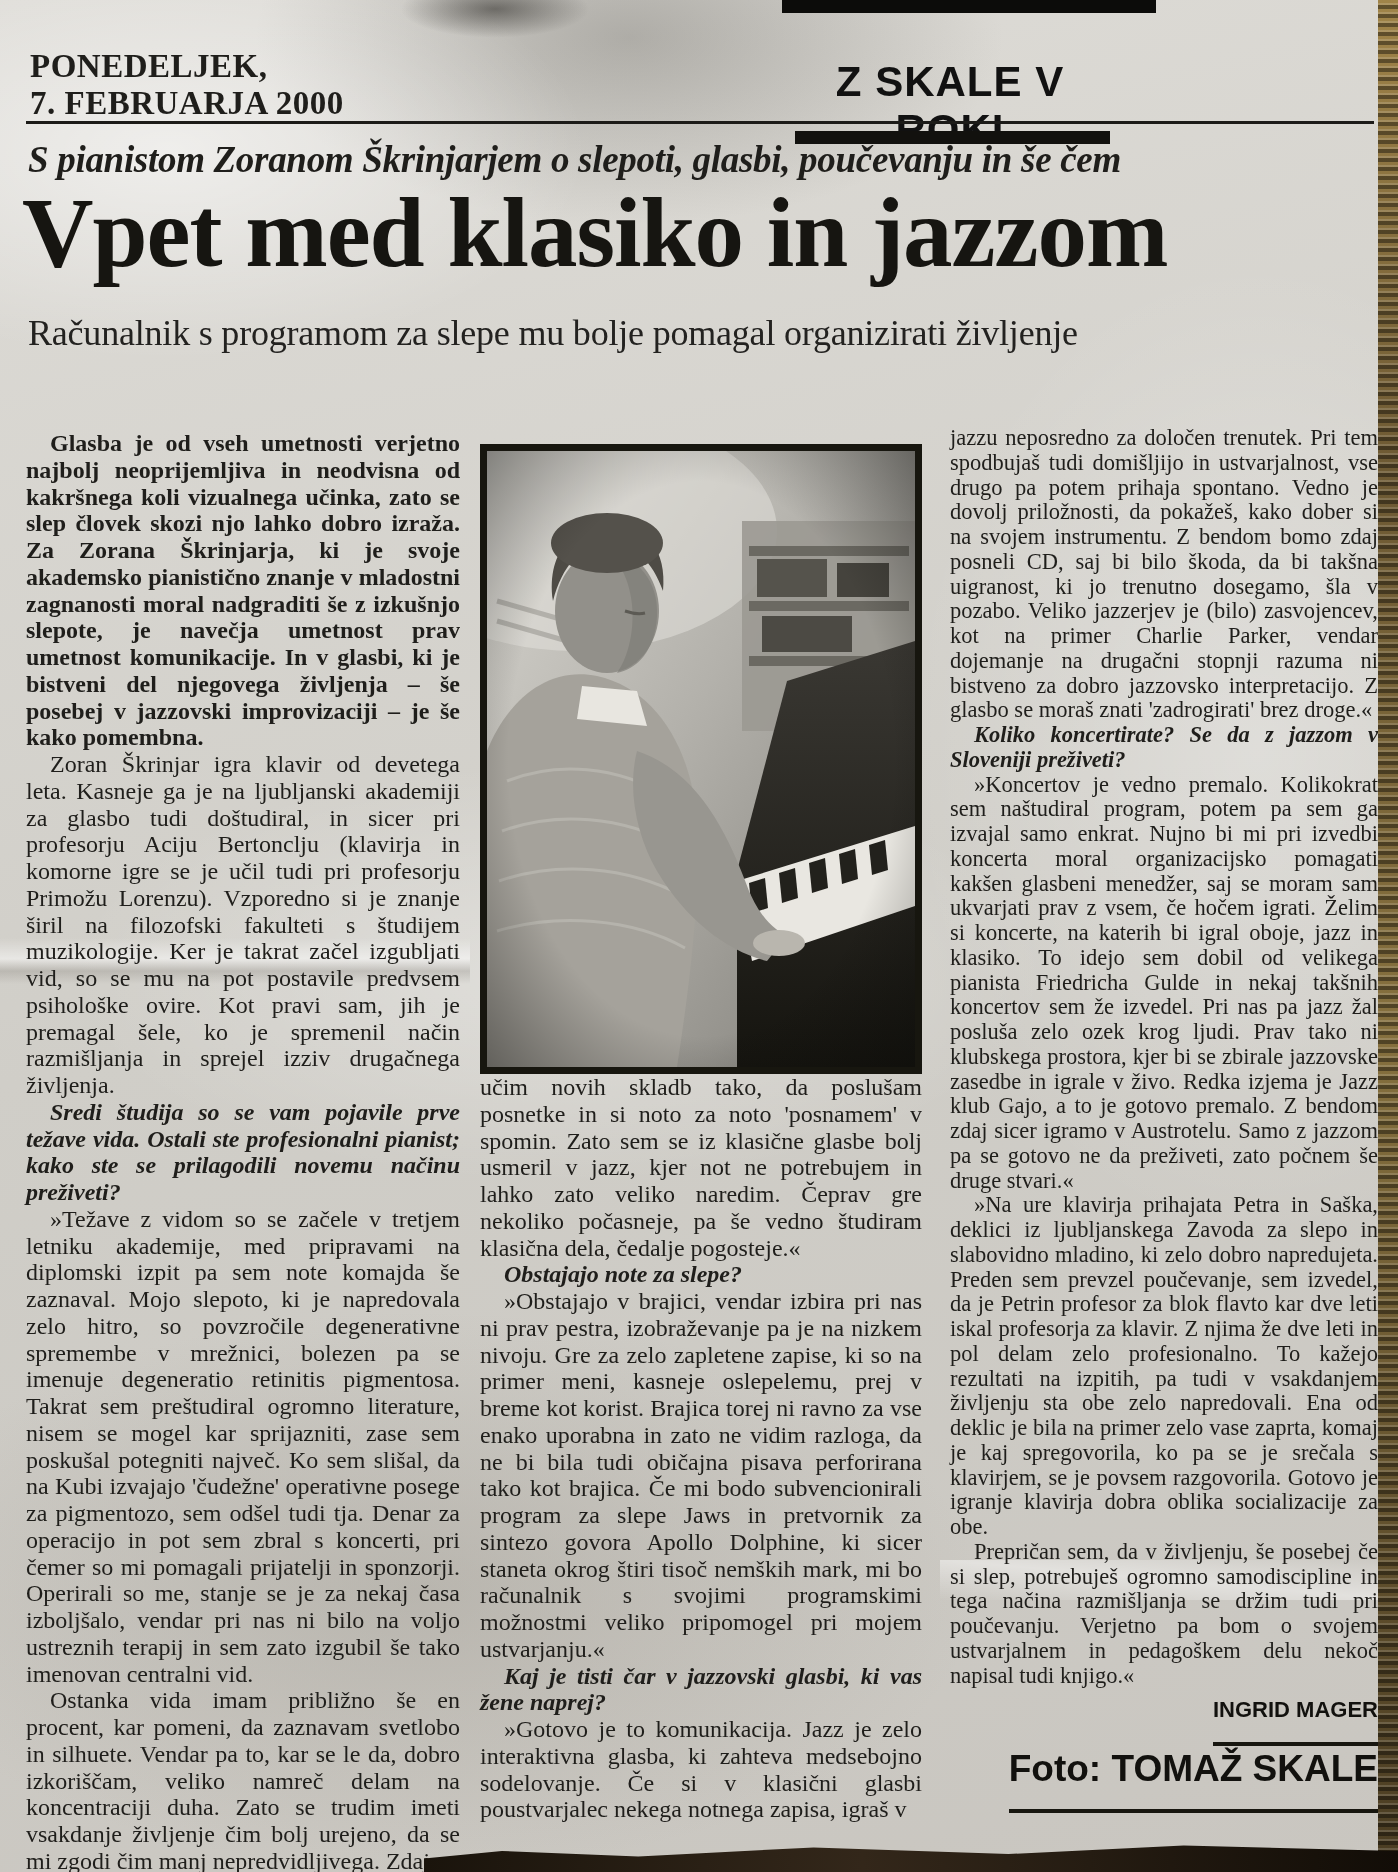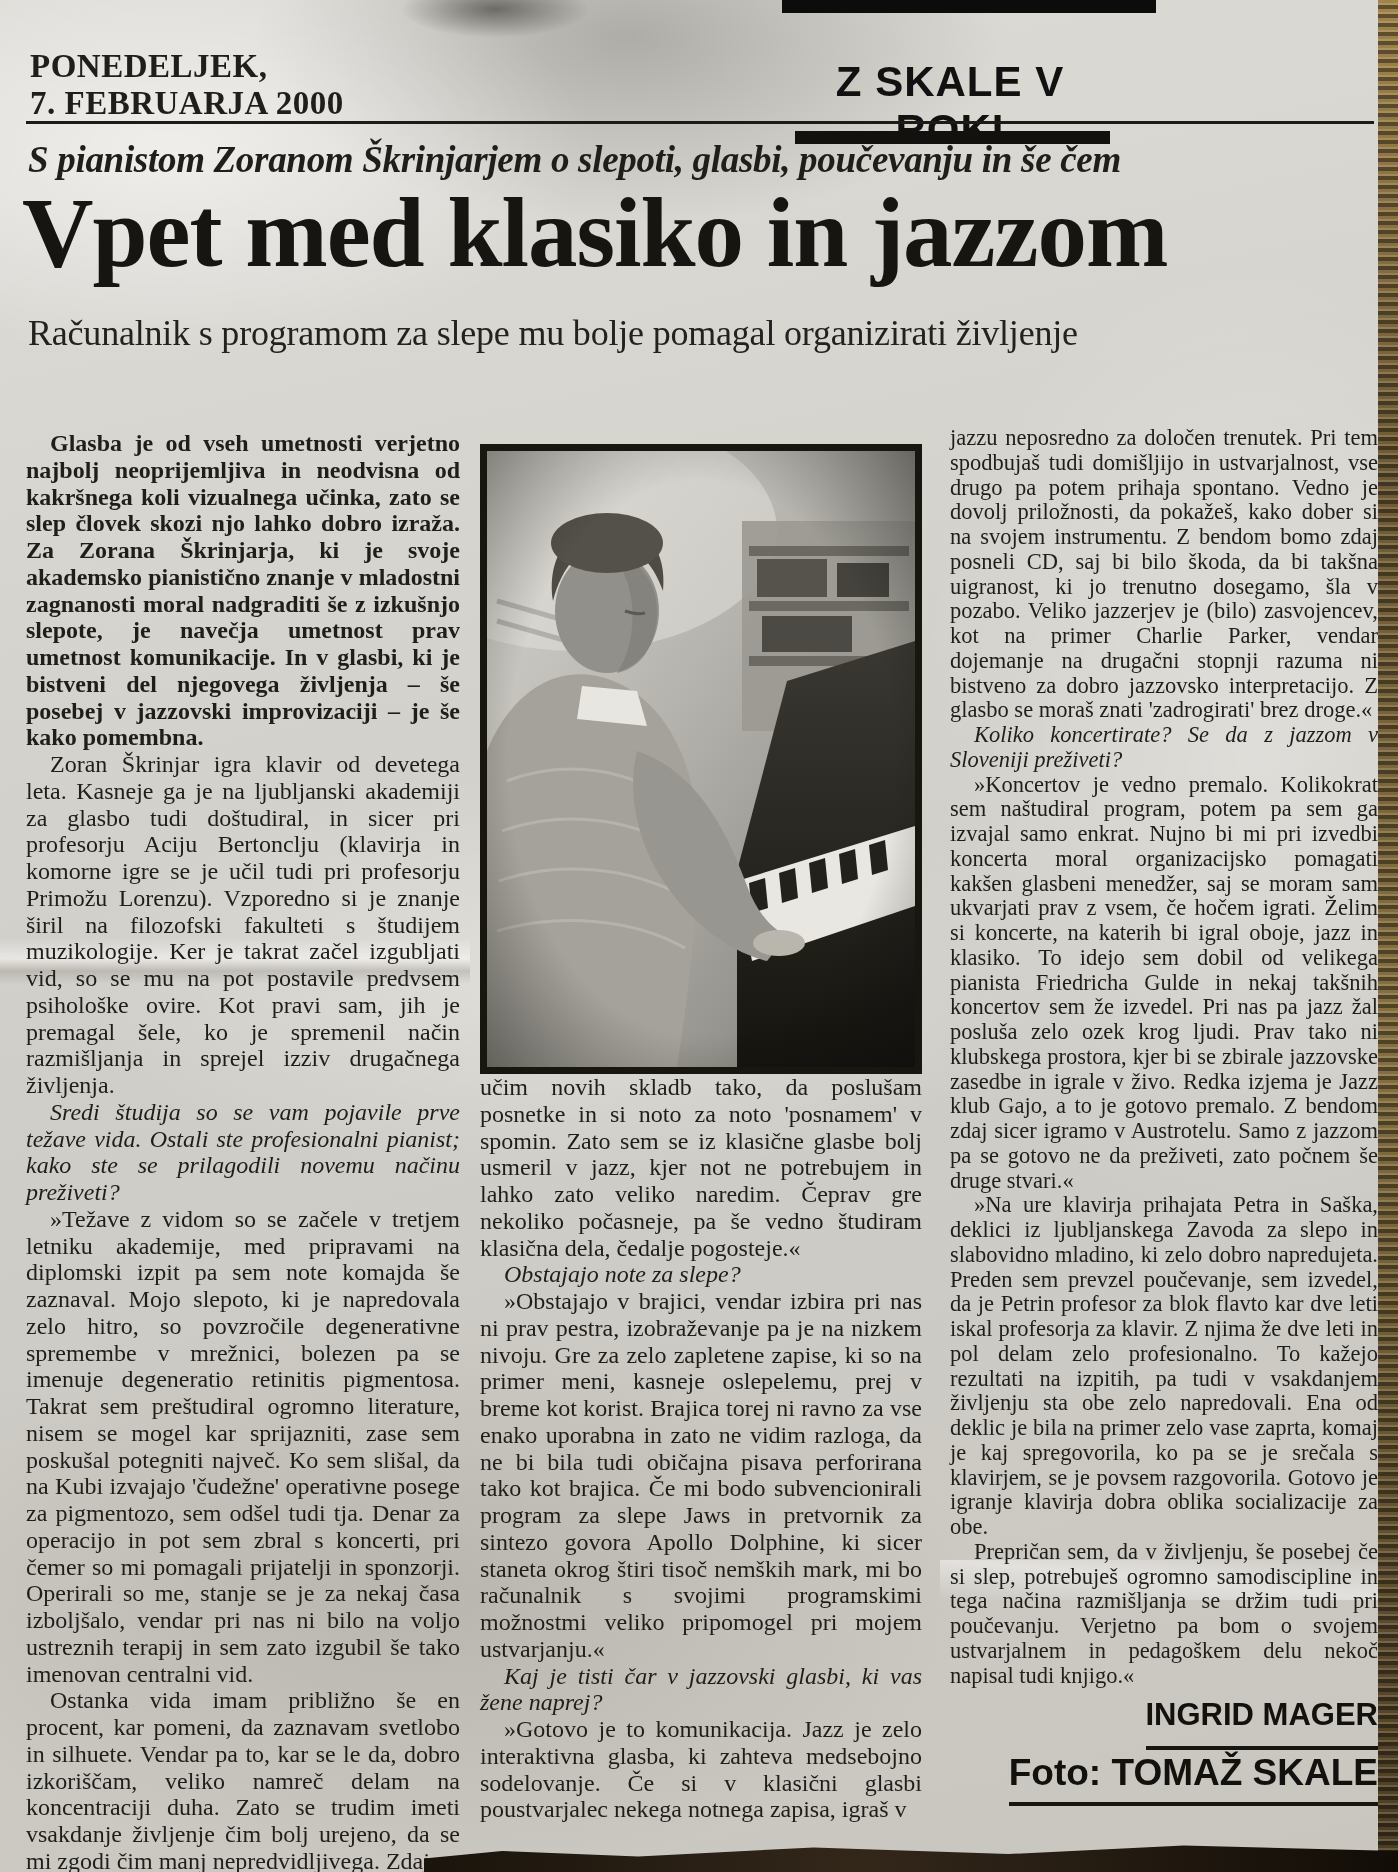--- a/index.html
+++ b/index.html
@@ -40,29 +40,29 @@
   .headline{position:absolute;left:22px;top:176px;margin:0;font-size:99px;font-weight:700;letter-spacing:-1px;white-space:nowrap;color:#161511;}
   .deck{position:absolute;left:28px;top:312px;font-size:36px;letter-spacing:-.2px;white-space:nowrap;color:#232220;}
   
   .col{position:absolute;}
   .col-left{left:26px;top:430px;width:434px;font-size:24px;line-height:1.115;}
   .col-middle{left:480px;top:444px;width:442px;font-size:24px;line-height:1.115;}
   .col-right{left:950px;top:426px;width:428px;font-size:22.5px;line-height:1.10;}
   .par{margin:0;text-indent:24px;text-align:justify;}
   .par.cont{text-indent:0;}
   .par.lead{font-weight:700;}
-  .par.question{font-weight:400;font-style:italic;}
+  .par.question{font-weight:700;font-style:italic;}
   
   .photo-frame{width:442px;height:630px;border:7px solid #17160f;box-sizing:border-box;background:#8f8d87;margin:0;}
   .photo-frame svg{display:block;}
   .caption{font-weight:700;font-size:29px;text-align:center;margin:8px 0 14px 0;}
   
   .credits{margin-top:8px;text-align:right;font-family:"Liberation Sans",sans-serif;font-weight:700;color:#12110e;line-height:1.25;}
-  .credit-author{display:inline-block;font-size:31px;border-bottom:4px solid #17160f;padding-bottom:11px;}
-  .credit-photo{display:inline-block;font-size:37px;border-bottom:4px solid #17160f;padding-bottom:6px;}
+  .credit-author{display:inline-block;font-size:22px;border-bottom:4px solid #17160f;padding-bottom:18px;}
+  .credit-photo{display:inline-block;font-size:37px;border-bottom:4px solid #17160f;padding-bottom:17px;}
 </style>
 </head>
 <body>
 
 <div class="page">
 
   <div class="art-top-smudge"></div>
   <div class="art-top-bar"></div>
   <div class="crease1"></div>
   <div class="crease2"></div>

